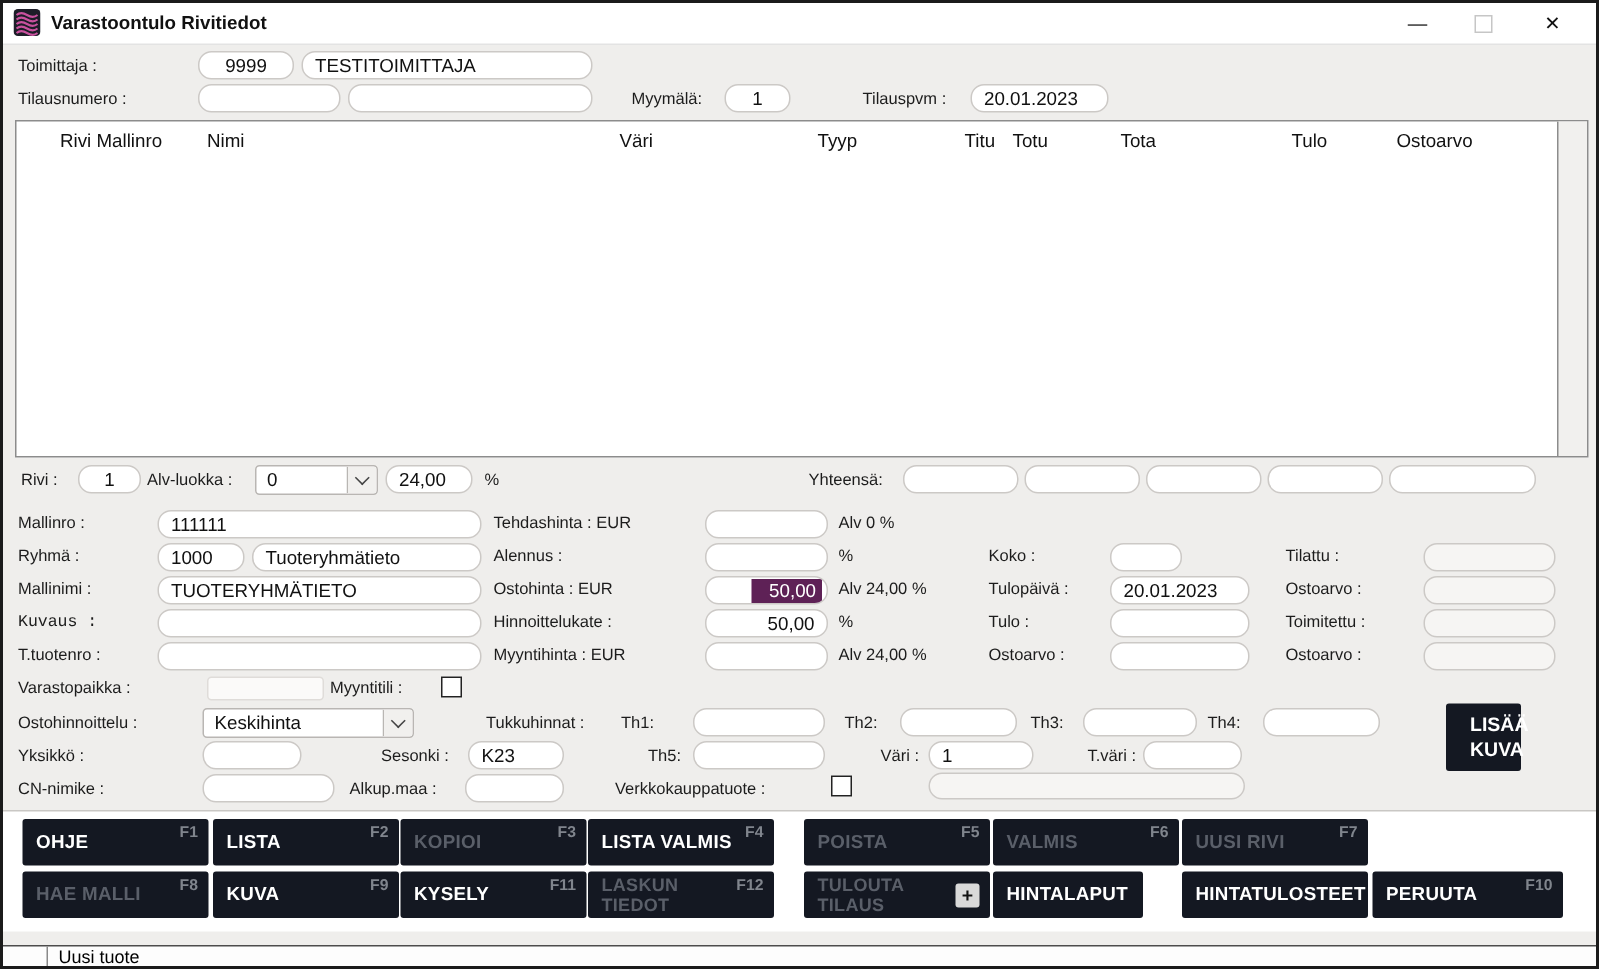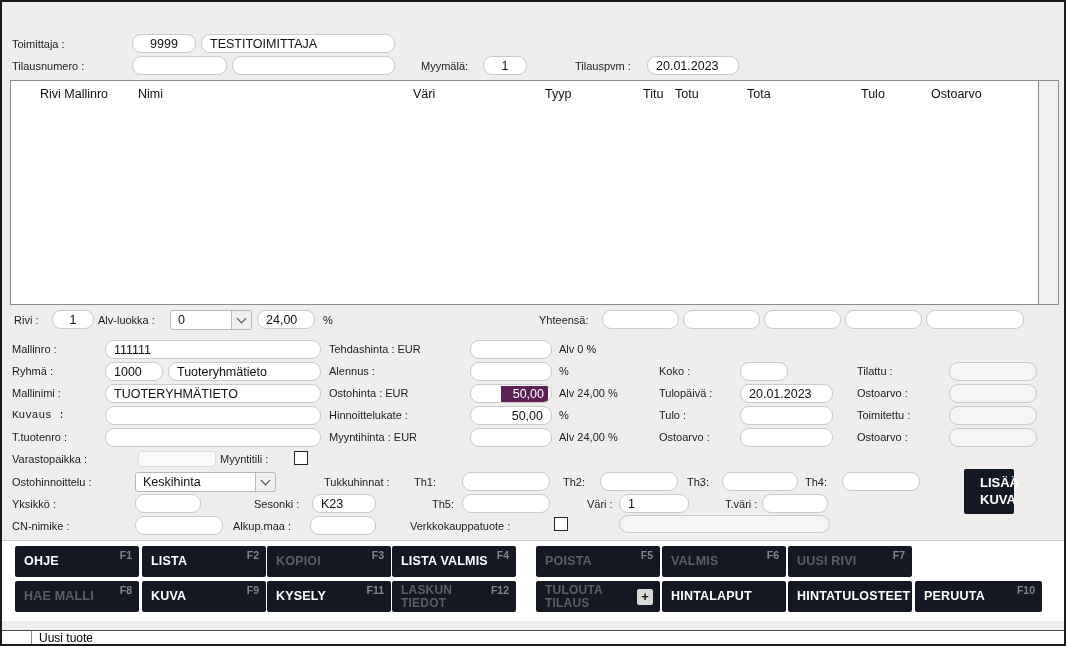--- a/index.html
+++ b/index.html
@@ -57,20 +57,40 @@
   }
   .big-btn .blabel{white-space:normal;display:block;width:55px;}
   .statusbar{position:absolute;left:0;top:628px;width:1062px;height:14px;background:#fdfdfd;border-top:1px solid #4c4c4c;}
   .statusbar .cell{position:absolute;left:29px;top:0;bottom:0;right:0;border-left:1px solid #8a8a8a;display:flex;align-items:center;padding-left:7px;font-size:12px;color:#000;}
 </style>
 </head>
 <body>
 
 <div class="window">
 
+  <div class="titlebar">
+    <svg style="position:absolute;left:7px;top:4px;" width="18" height="18" viewBox="0 0 18 18">
+      <rect x="0" y="0" width="18" height="18" rx="3" fill="#1d1d28"></rect>
+      <path d="M2 4 Q5 1.5 9 4 T16 4" stroke="#c9519e" stroke-width="1.4" fill="none"></path>
+      <path d="M2 7 Q5 4.5 9 7 T16 7" stroke="#c9519e" stroke-width="1.4" fill="none"></path>
+      <path d="M2 10 Q5 7.5 9 10 T16 10" stroke="#c9519e" stroke-width="1.4" fill="none"></path>
+      <path d="M2 13 Q5 10.5 9 13 T16 13" stroke="#c9519e" stroke-width="1.4" fill="none"></path>
+      <path d="M2 16 Q5 13.5 9 16 T16 16" stroke="#c9519e" stroke-width="1.4" fill="none"></path>
+    </svg>
+    <span class="title-text">Varastoontulo Rivitiedot</span>
+    <div class="win-ctl" style="left:926px;">
+        <span>—</span>
+      </div>
+    <div class="win-ctl" style="left:970px;">
+        <span class="max-box"></span>
+      </div>
+    <div class="win-ctl" style="left:1016px;">
+        <span>✕</span>
+      </div>
+  </div>
 
   <span class="lbl" style="left:10px;top:36px;">Toimittaja :</span>
   <div class="fld center" style="left:130px;top:32px;width:64px;">
       <span>9999</span>
     </div>
   <div class="fld" style="left:199px;top:32px;width:194px;">
       <span>TESTITOIMITTAJA</span>
     </div>
 
   <span class="lbl" style="left:10px;top:58px;">Tilausnumero :</span>
@@ -338,21 +358,21 @@
       <span class="blabel">KYSELY</span>
     </div>
     <div class="btn disabled" style="left:390px;top:40px;width:124px;">
       <span class="fkey">F12</span>
       <span class="blabel wrap">LASKUN TIEDOT</span>
     </div>
     <div class="btn disabled" style="left:534px;top:40px;width:124px;">
       <span class="blabel wrap">TULOUTA TILAUS</span>
       <span class="plus-btn">+</span>
     </div>
-    <div class="btn" style="left:660px;top:40px;width:124px;">
+    <div class="btn" style="left:660px;top:40px;width:100px;">
       <span class="blabel">HINTALAPUT</span>
     </div>
     <div class="btn" style="left:786px;top:40px;width:124px;">
       <span class="blabel">HINTATULOSTEET</span>
     </div>
     <div class="btn" style="left:913px;top:40px;width:127px;">
       <span class="fkey">F10</span>
       <span class="blabel">PERUUTA</span>
     </div>
   </div>

